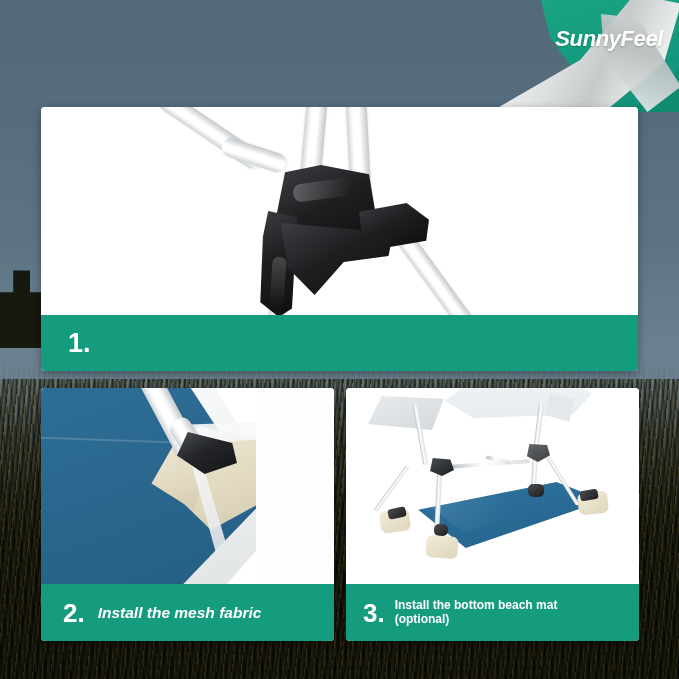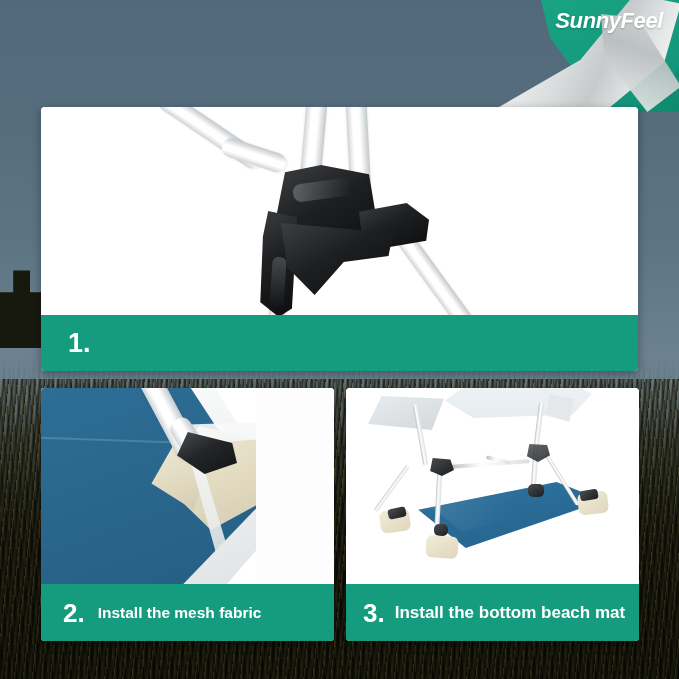--- a/index.html
+++ b/index.html
@@ -146,21 +146,21 @@
     position: absolute;
     left: 152px; top: 14px;
     width: 80px; height: 98px;
     background: linear-gradient(200deg, #d7dadb 0%, #b9bebf 40%, #eef0f0 100%);
     clip-path: polygon(0% 0%, 46% 4%, 100% 74%, 58% 100%, 4% 44%);
     opacity: .92;
   }
   .brand-logo {
     position: absolute;
     right: 16px;
-    top: 8px;
+    top: 26px;
     font-size: 22px;
     font-weight: bold;
     font-style: italic;
     color: #ffffff;
     letter-spacing: -0.4px;
     white-space: nowrap;
     text-shadow: 0 1px 2px rgba(0,0,0,0.22);
   }
 
   
@@ -206,22 +206,22 @@
   .num-1 { font-size: 27px; margin-right: 22px; }
   .num-2 { font-size: 26px; margin-right: 13px; }
   .num-3 { font-size: 26px; margin-right: 10px; }
 
   .step-label {
     color: #ffffff;
     font-weight: bold;
     line-height: 1.15;
   }
   .lab-1 { font-size: 16px; }
-  .lab-2 { font-size: 15.5px; }
-  .lab-3 { font-size: 17px; }
+  .lab-2 { font-size: 15.5px; font-style: italic; }
+  .lab-3 { font-size: 12px; }
   .lab-3 .line2 { display: block; }
 
   
   .pole {
     position: absolute;
     background: linear-gradient(90deg, #cfd3d6 0%, #ffffff 30%, #ffffff 60%, #c3c8cb 100%);
     border-radius: 9px;
     box-shadow: 0 1px 3px rgba(0,0,0,0.10);
   }
   .hub {
@@ -396,17 +396,18 @@
       <div class="foot" style="left:80px; top:148px; width:32px; height:22px; transform:rotate(4deg);"></div>
       <div class="foot" style="left:232px; top:104px; width:30px; height:22px; transform:rotate(-6deg);"></div>
       <div class="joint" style="left:42px; top:120px; width:18px; height:10px; border-radius:3px; transform:rotate(-12deg);"></div>
       <div class="joint" style="left:234px; top:102px; width:18px; height:10px; border-radius:3px; transform:rotate(-10deg);"></div>
     </div>
 
     <div class="caption cap-3">
       <span class="step-num num-3">3.</span>
       <span class="step-label lab-3">
         <span>Install the bottom beach mat</span>
+        <span class="line2">(optional)</span>
       </span>
     </div>
   </div>
 
 </div>
 
 </body></html>

